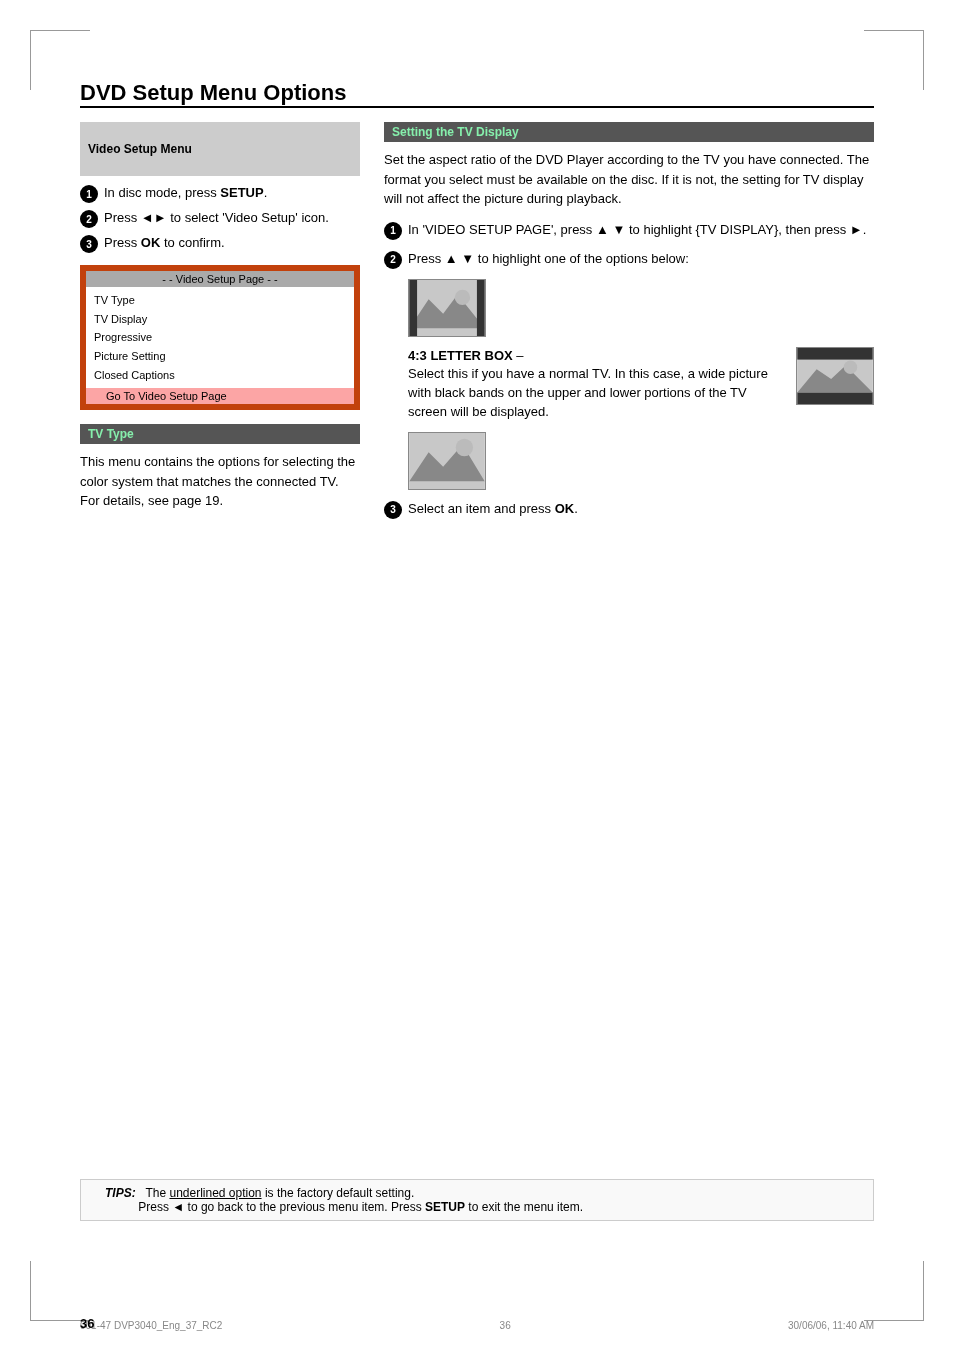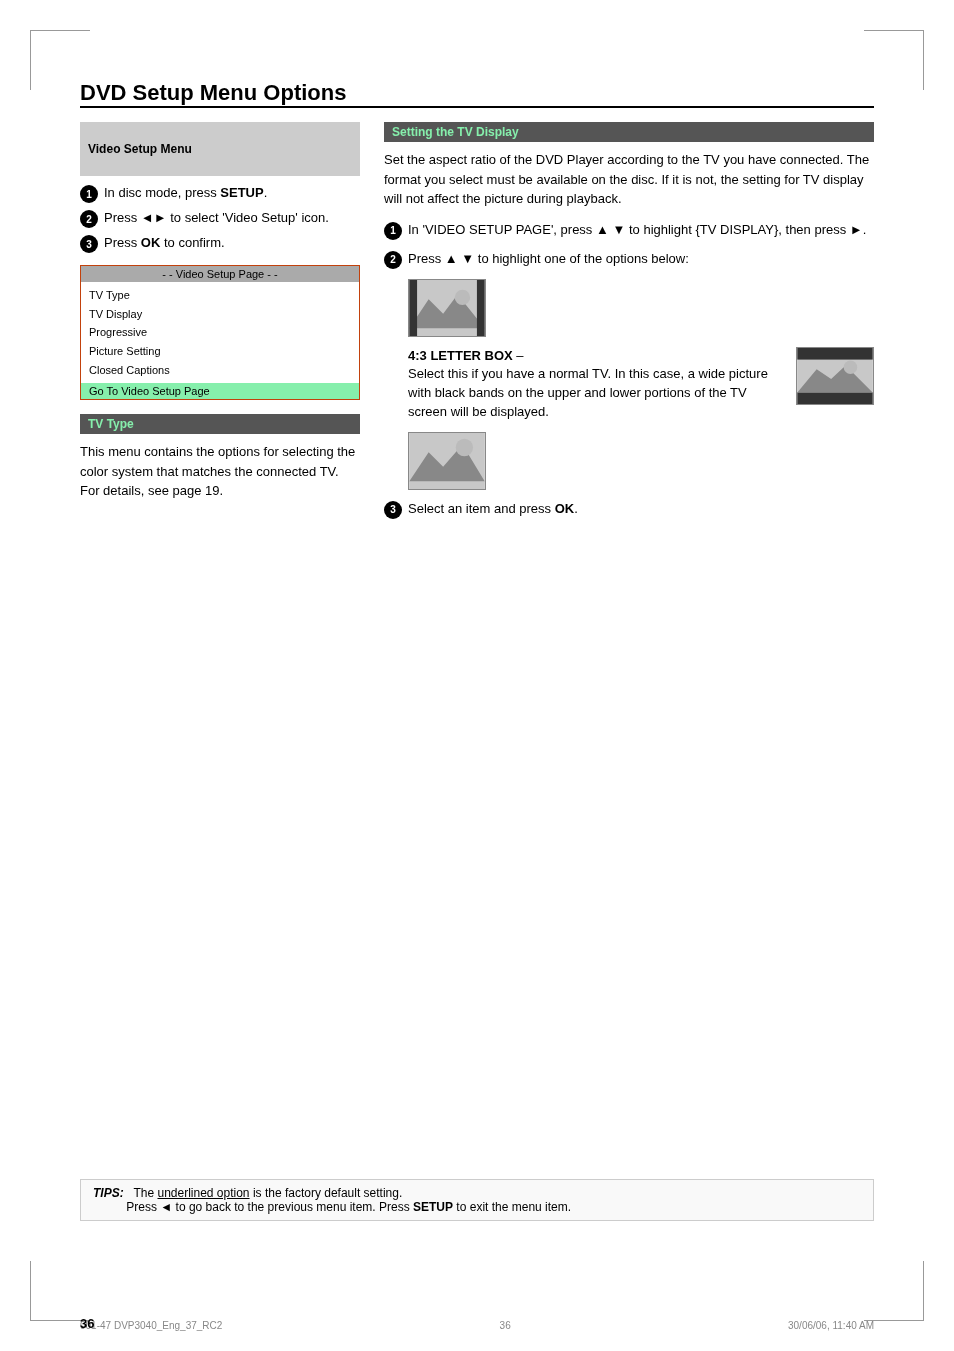--- a/index.html
+++ b/index.html
@@ -115,37 +115,37 @@
       margin-right: 6px;
       margin-top: 1px;
     }
     .step-text {
       flex: 1;
       line-height: 1.4;
     }
 
     
     .video-setup-box {
-      border: 1px solid #c2410c;
+      border: 6px solid #c2410c;
       margin: 12px 0;
       font-size: 11px;
     }
     .video-setup-box .box-header {
       background: #aaa;
       padding: 2px 6px;
       font-size: 11px;
       text-align: center;
     }
     .video-setup-box .box-body {
       padding: 4px 8px;
       line-height: 1.7;
     }
     .video-setup-box .box-footer {
-      padding: 2px 8px;
-      background: #86efac;
+      padding: 2px 20px;
+      background: #fca5a5;
       font-size: 11px;
     }
 
     
     .tv-type-section {
       margin-top: 14px;
     }
 
     
     .right-intro {
@@ -187,21 +187,21 @@
       font-weight: bold;
     }
 
     
     .tips-box {
       position: absolute;
       bottom: 50px;
       left: 0;
       right: 0;
       border: 1px solid #ccc;
-      padding: 6px 12px;
+      padding: 6px 24px;
       font-size: 12px;
       background: #f9f9f9;
     }
     .tips-box .tips-label {
       font-style: italic;
       font-weight: bold;
     }
 
     
     .footer-info {

